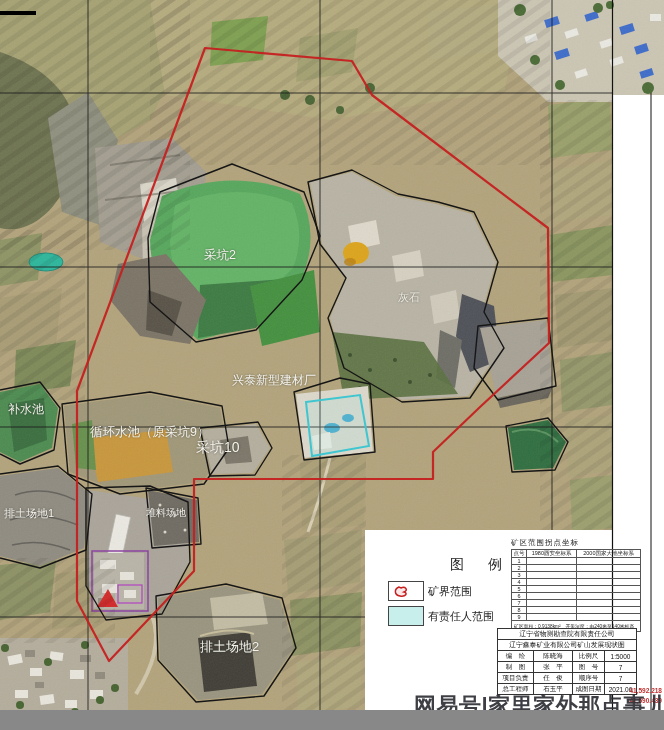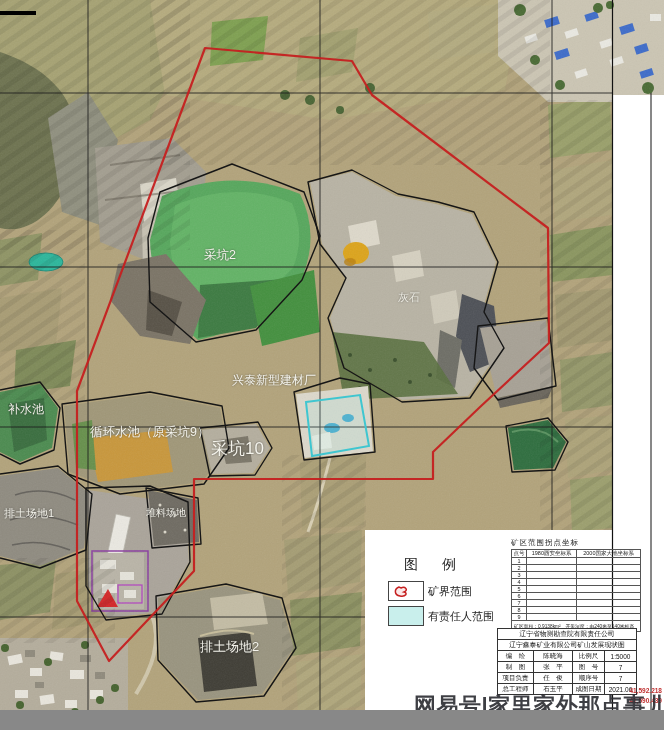--- a/index.html
+++ b/index.html
@@ -3,21 +3,21 @@
 <meta charset="utf-8">
 <style>
   html,body{margin:0;padding:0;background:#888;}
   #canvas{position:relative;width:664px;height:710px;overflow:hidden;background:#b2a37b;
           font-family:"Liberation Sans",sans-serif;}
   #terrain{position:absolute;left:0;top:0;z-index:0;}
   .map-label{position:absolute;z-index:3;color:#f5f4ec;text-shadow:0 0 2px rgba(40,40,40,.65);
              white-space:nowrap;line-height:1;}
   
   #legend{position:absolute;left:388px;top:556px;width:170px;z-index:5;color:#222;}
-  #legend .legend-title{font-size:14px;letter-spacing:10px;margin-left:16px;margin-bottom:7px;color:#1c1c1c;}
+  #legend .legend-title{font-size:14px;letter-spacing:10px;margin-left:16px;margin-bottom:7px;color:#1c1c1c;text-align:center;}
   .legend-item{display:flex;align-items:center;gap:4px;margin-bottom:5px;}
   .swatch{width:34px;height:18px;border:1px solid #444;background:#fff;flex:0 0 auto;
           display:flex;align-items:center;justify-content:center;}
   .swatch.cyan{background:#c9efec;}
   .legend-item .lab{font-size:11px;}
   
   #coordtbl{position:absolute;left:511px;top:538px;width:130px;z-index:5;color:#222;}
   #coordtbl .ct-title{font-size:7.5px;text-align:left;margin-bottom:1px;letter-spacing:1px;}
   #coordtbl table{border-collapse:collapse;width:100%;}
   #coordtbl th,#coordtbl td{border:0.5px solid #555;font-size:5.5px;font-weight:normal;
@@ -269,21 +269,21 @@
     <line x1="110" y1="722" x2="651" y2="722" stroke="#000" stroke-width="2"></line>
     <line x1="0" y1="13" x2="36" y2="13" stroke="#000" stroke-width="4"></line>
   </g>
 </svg>
 
 <div class="map-label" style="left:204px;top:249px;font-size:12.5px">采坑2</div>
 <div class="map-label" style="left:398px;top:292px;font-size:11px;opacity:.85">灰石</div>
 <div class="map-label" style="left:232px;top:374px;font-size:12px">兴泰新型建材厂</div>
 <div class="map-label" style="left:8px;top:403px;font-size:12px">补水池</div>
 <div class="map-label" style="left:90px;top:426px;font-size:12.5px">循环水池（原采坑9）</div>
-<div class="map-label" style="left:211px;top:440px;font-size:17px">采坑10</div>
+<div class="map-label" style="left:196px;top:440px;font-size:14px">采坑10</div>
 <div class="map-label" style="left:4px;top:508px;font-size:11px">排土场地1</div>
 <div class="map-label" style="left:146px;top:508px;font-size:10px">堆料场地</div>
 <div class="map-label" style="left:200px;top:640px;font-size:13px">排土场地2</div>
 
 <div id="legend">
   <div class="legend-title">图  例</div>
   <div class="legend-item">
     <span class="swatch">
       <svg width="30" height="15" viewBox="0 0 30 15">
             <path d="M8,3 C3,5 3,11 9,12 C15,13 17,9 13,8 C18,6 14,2 10,4 Z" fill="#fbe9e9" stroke="#c52020" stroke-width="1.5"></path>

